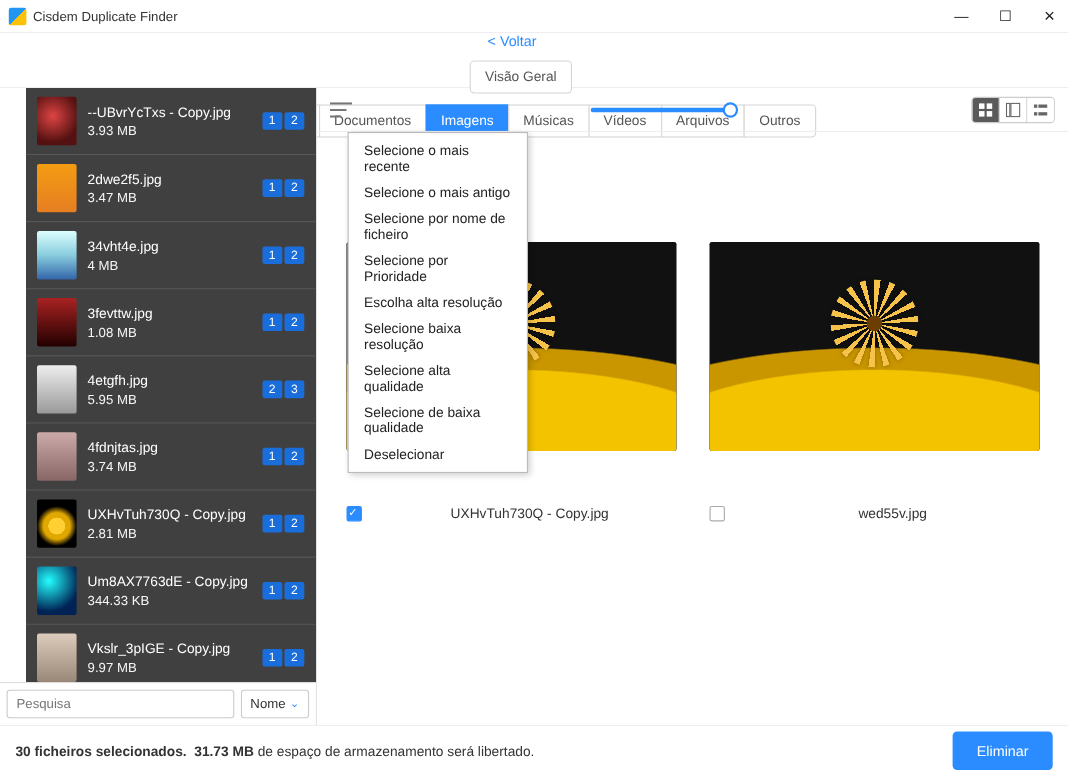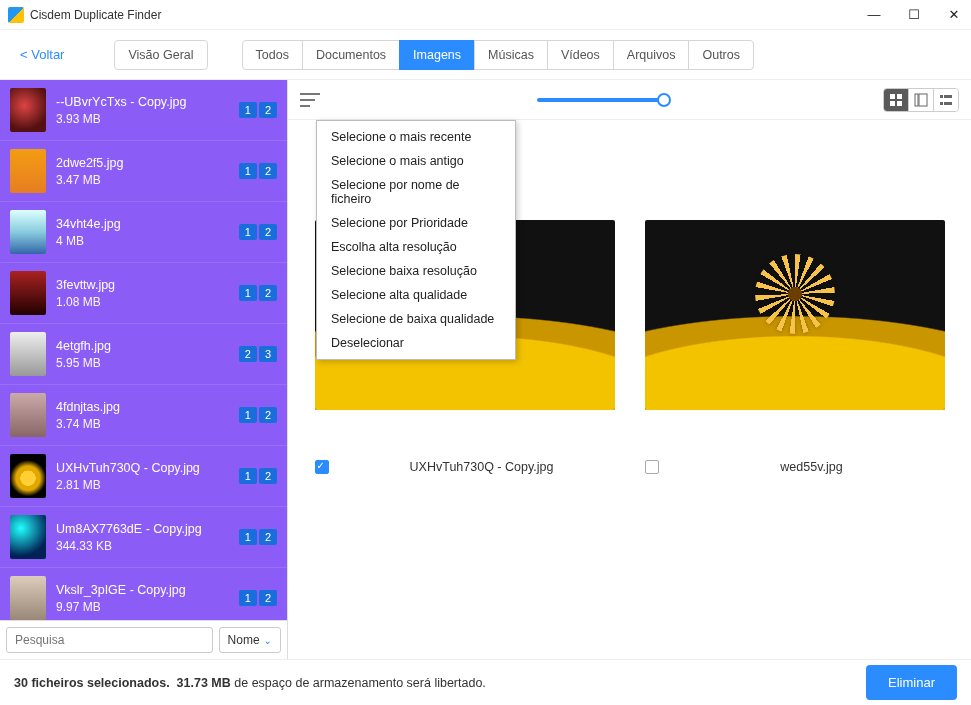--- a/index.html
+++ b/index.html
@@ -6,37 +6,37 @@
 body { width: 971px; height: 705px; background: #fff; overflow: hidden; display: flex; flex-direction: column; }
 
 
 .titlebar { height: 30px; display: flex; align-items: center; padding: 0 8px; border-bottom: 1px solid #eee; justify-content: space-between; }
 .titlebar .app-icon { width: 16px; height: 16px; margin-right: 6px; background: linear-gradient(135deg,#2196F3 0 50%,#FFC107 50% 100%); border-radius: 2px; }
 .titlebar .title { font-size: 12px; color: #333; }
 .win-controls { margin-left: auto; display: flex; gap: 22px; align-items: center; }
 .win-controls span { width: 18px; text-align: center; color: #222; font-size: 13px; cursor: pointer; }
 
 
-.toolbar { height: 50px; display: flex; align-items: center; padding: 0 20px; gap: 10px; border-bottom: 1px solid #eee; }
+.toolbar { height: 50px; display: flex; align-items: center; padding: 0 20px; gap: 10px; border-bottom: 1px solid #eee; flex-direction: column; }
 .back-btn { color: #2B8CFF; font-size: 13px; cursor: pointer; margin-right: 40px; }
 .tbtn { border: 1px solid #d5d5d5; background: #fff; border-radius: 4px; padding: 7px 13px; font-size: 12.5px; color: #555; cursor: pointer; }
 .tbtn.active { background: #2B8CFF; color: #fff; border-color: #2B8CFF; }
 .tab-group { display: flex; }
 .tab-group .tbtn { border-radius: 0; margin-left: -1px; }
 .tab-group .tbtn:first-child { border-radius: 4px 0 0 4px; margin-left: 0; }
 .tab-group .tbtn:last-child { border-radius: 0 4px 4px 0; }
 .tbtn.overview { margin-right: 24px; }
 .tbtn.similar { margin-left: auto; }
 
 
 .main { flex: 1; display: flex; min-height: 0; }
 
 
 .sidebar { width: 288px; display: flex; flex-direction: column; border-right: 1px solid #ddd; }
-.sidebar-list { flex: 1; overflow-y: auto; background: #8b5cf6; }
+.sidebar-list { flex: 1; overflow-y: auto; background: #404040; margin-left: 24px; }
 .item { display: flex; align-items: center; padding: 8px 10px; color: #fff; position: relative; border-bottom: 1px solid rgba(255,255,255,0.12); }
 .thumb { width: 36px; height: 44px; background: #222; border-radius: 2px; flex-shrink: 0; margin-right: 10px; }
 .item-text { display: flex; flex-direction: column; gap: 3px; }
 .item-name { font-size: 12.5px; }
 .item-size { font-size: 12px; opacity: 0.95; }
 .badges { margin-left: auto; display: flex; gap: 2px; }
 .badge { background: #1a6edb; color: #fff; font-size: 11px; padding: 2px 6px; border-radius: 2px; }
 .sidebar-bottom { display: flex; padding: 6px; gap: 6px; border-top: 1px solid #ddd; background: #fff; }
 .search-input { flex: 1; border: 1px solid #ccc; border-radius: 3px; padding: 5px 8px; font-size: 12px; color: #777; }
 .sort-sel { display: flex; align-items: center; border: 1px solid #ccc; border-radius: 3px; padding: 5px 8px; font-size: 12px; color: #333; cursor: pointer; gap: 4px; }
@@ -60,21 +60,21 @@
 .preview-col { display: flex; flex-direction: column; align-items: center; width: 300px; }
 .preview-img { width: 300px; height: 190px; background: #111; border-radius: 2px; overflow: hidden; position: relative; }
 .flower { position: absolute; inset: 0; }
 .preview-meta { display: flex; align-items: center; gap: 20px; margin-top: 50px; font-size: 12.5px; color: #333; width: 100%; }
 .chk { width: 14px; height: 14px; border: 1px solid #aaa; border-radius: 2px; }
 .chk.checked { background: #2B8CFF; border-color: #2B8CFF; position: relative; }
 .chk.checked::after { content: "✓"; color: #fff; font-size: 10px; position: absolute; left: 1px; top: -1px; }
 .preview-meta .fname { flex: 1; text-align: center; }
 
 
-.context-menu { position: absolute; left: 28px; top: 40px; width: 200px; background: #fff; border: 1px solid #bbb; box-shadow: 2px 2px 6px rgba(0,0,0,0.2); padding: 4px 0; z-index: 10; }
+.context-menu { position: absolute; left: 28px; top: 40px; width: 164px; background: #fff; border: 1px solid #bbb; box-shadow: 2px 2px 6px rgba(0,0,0,0.2); padding: 4px 0; z-index: 10; }
 .context-menu .mi { padding: 5px 14px; font-size: 12.5px; color: #222; cursor: pointer; }
 
 
 .footer { height: 46px; border-top: 1px solid #eee; display: flex; align-items: center; padding: 0 14px; font-size: 12.5px; color: #333; }
 .footer b { font-weight: 600; }
 .footer .spacer { flex: 1; }
 .delete-btn { background: #2B8CFF; color: #fff; border: none; border-radius: 4px; padding: 10px 22px; font-size: 13px; cursor: pointer; }
 
 
 .thumb.t0{background:radial-gradient(circle at 40% 40%,#d44,#511 70%);} 

